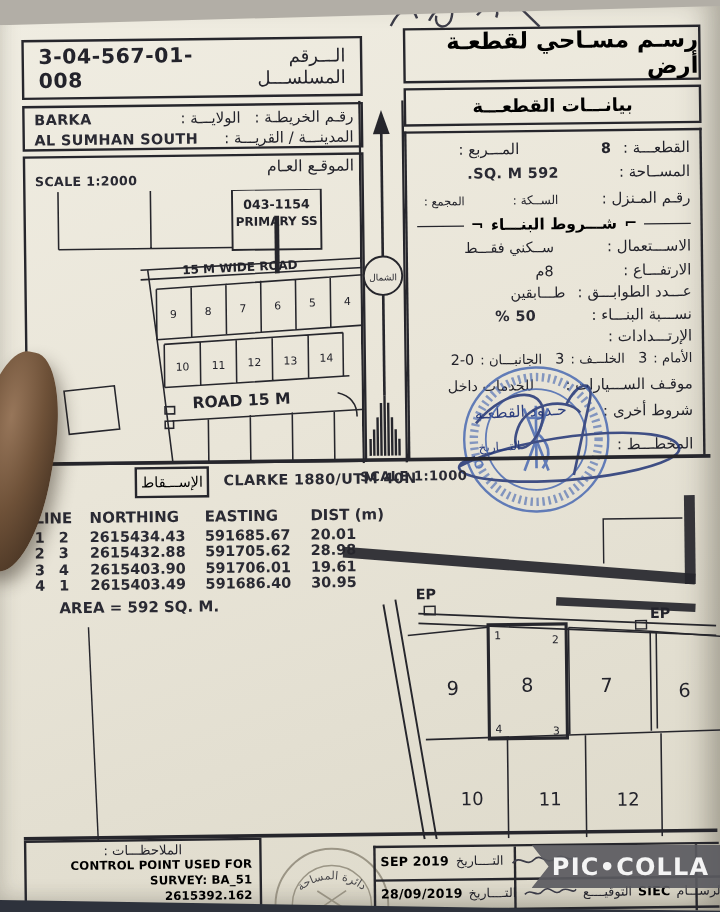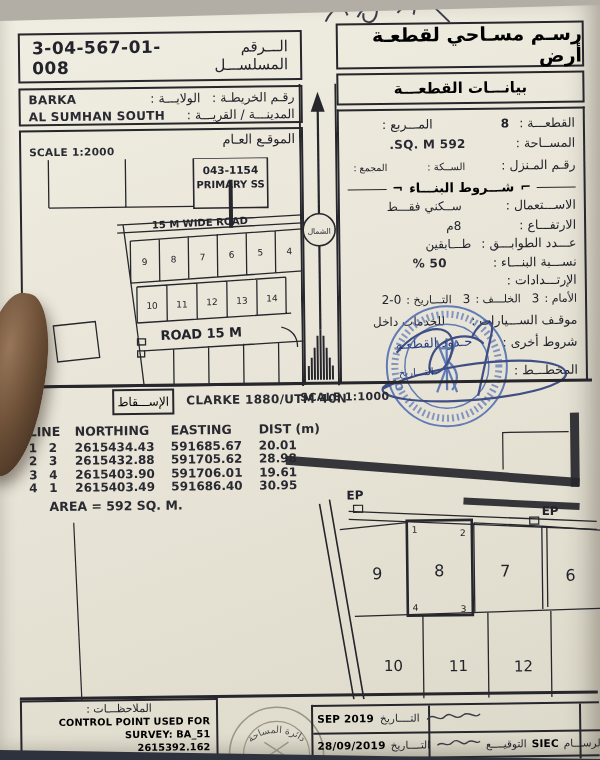--- a/index.html
+++ b/index.html
@@ -160,21 +160,21 @@
         <span class="latin" style="margin-right:36px;">50 %</span>
       </div>
       <div class="grow" style="top:163px;">
         <span class="lbl">الإرتـــدادات :</span>
       </div>
       <div class="grow" style="top:182px;gap:5px;font-size:11px;">
         <span class="lbl" style="font-size:11px;">الأمام :</span>
         <span class="val">3</span>
         <span class="lbl" style="font-size:11px;margin-right:6px;">الخلـــف :</span>
         <span class="val">3</span>
-        <span class="lbl" style="font-size:11px;margin-right:6px;">التـــاريخ :</span>
+        <span class="lbl" style="font-size:11px;margin-right:6px;">الجانبـــان :</span>
         <span class="val">2-0</span>
       </div>
       <div class="grow" style="top:203px;">
         <span class="lbl">موقـف الســـيارات :</span>
         <span class="val" style="margin-right:16px;">للخدمات داخل</span>
       </div>
       <div class="grow" style="top:225px;">
         <span class="lbl">شروط أخرى :</span>
         <span class="val handwr" style="margin-right:20px;">حـدود القطعـه</span>
       </div>
@@ -330,13 +330,16 @@
         <path d="M124,4 L144,24"></path>
       </g>
     </svg>
 
   </div>
 
   <div class="edge-top"></div>
   <div class="edge-bottom"></div>
   <div class="finger"></div>
 
+  <div class="wm">
+    <span>PIC•COLLA</span>
+  </div>
 </div>
 
 </body></html>

